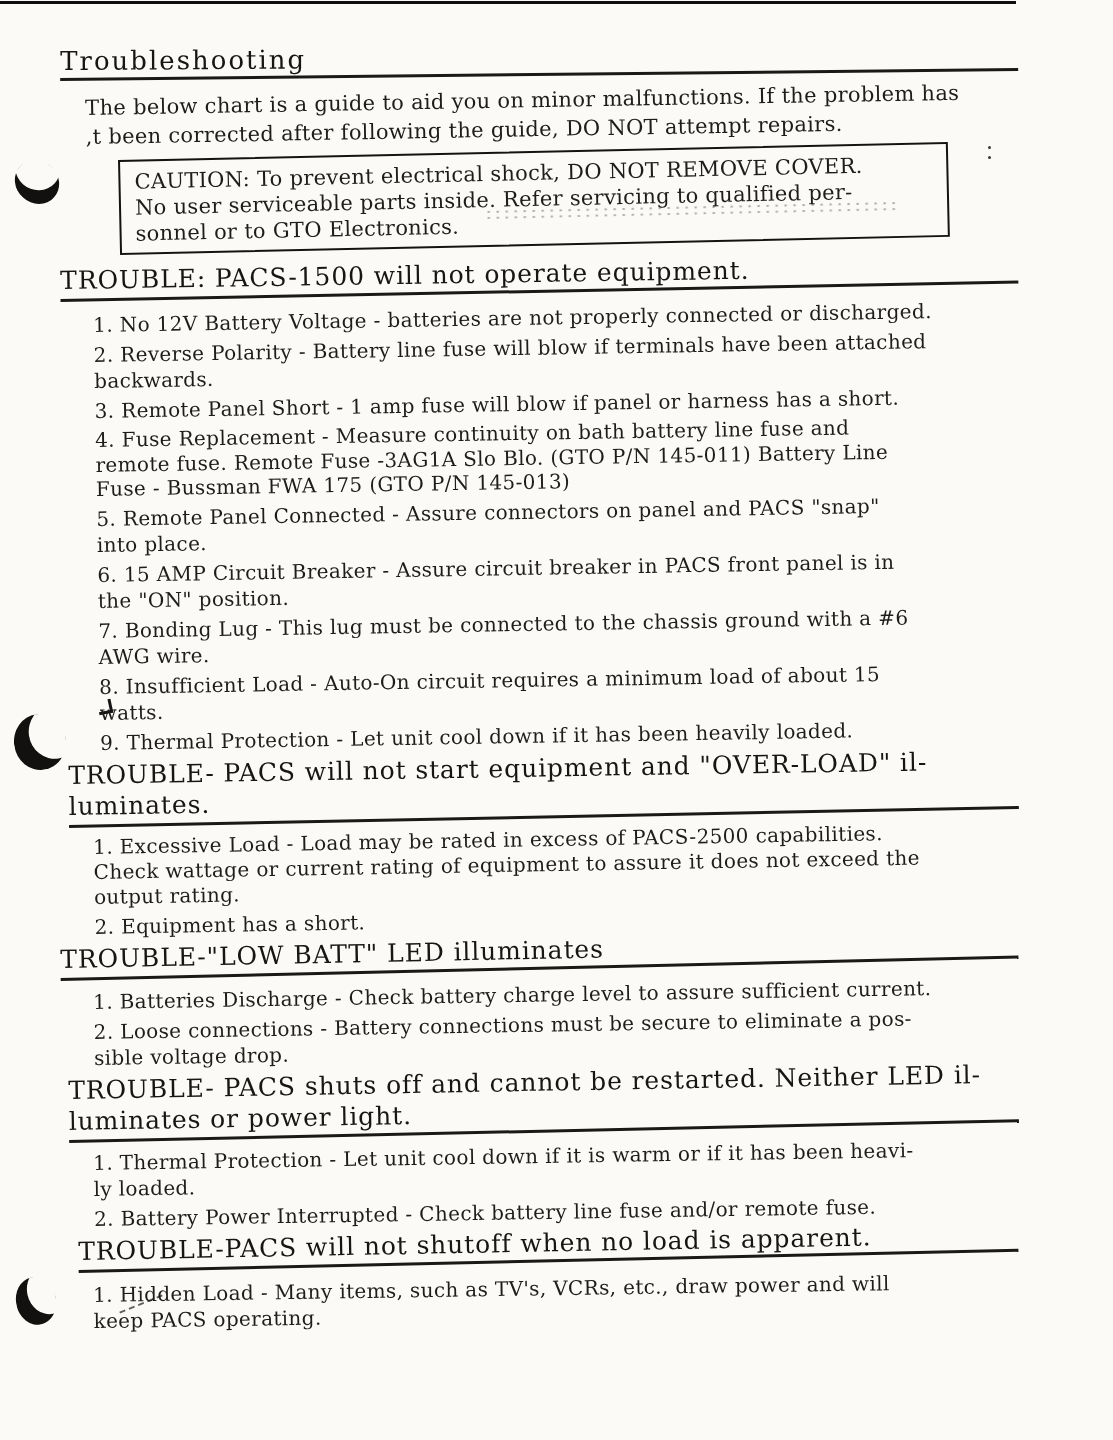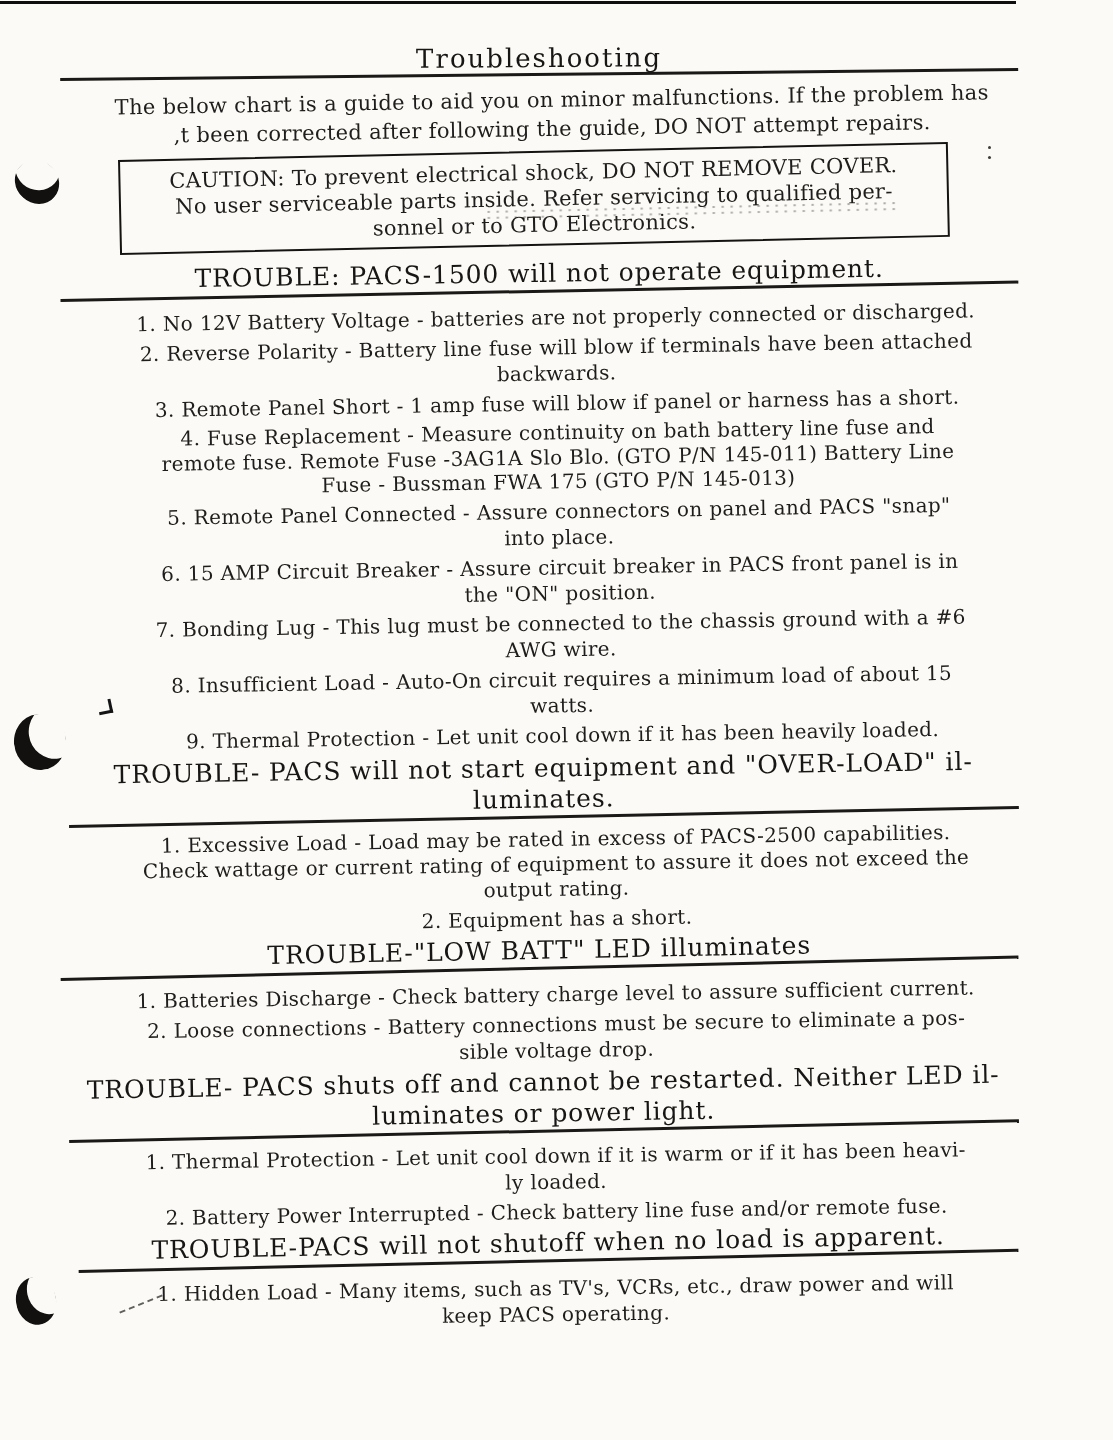--- a/index.html
+++ b/index.html
@@ -8,21 +8,20 @@
     background: #fbfaf6;
   }
   .page {
     position: relative;
     width: 1113px;
     height: 1440px;
     background: #fbfaf6;
     font-family: "DejaVu Serif", "Liberation Serif", serif;
     color: #1f1d1b;
     overflow: hidden;
-    text-align: center;
   }
   .content {
     position: relative;
     padding: 46px 95px 0 60px;
   }
 
   
   .top-edge {
     position: absolute;
     top: 1px; left: 0;

